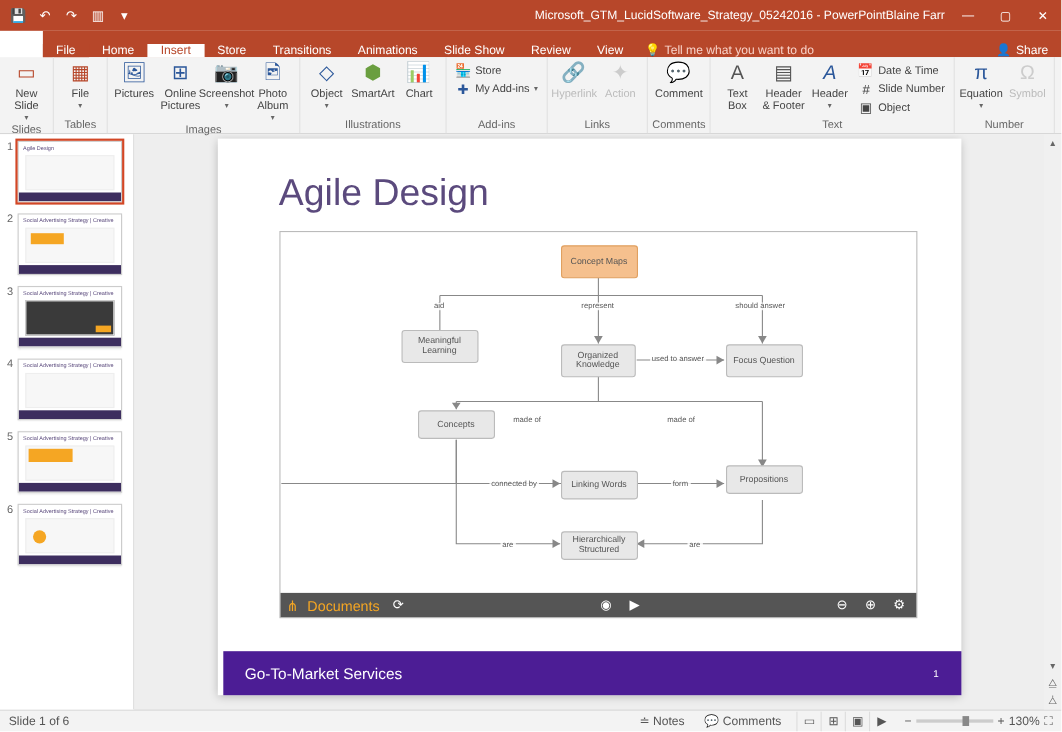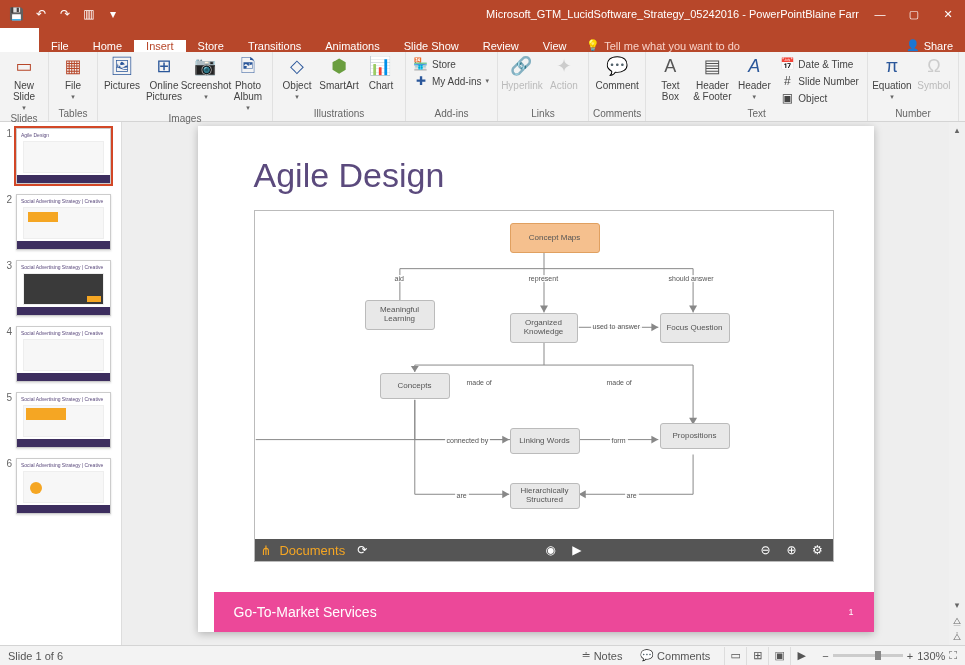--- a/index.html
+++ b/index.html
@@ -64,21 +64,21 @@
 .edge-lbl { position: absolute; font-size: 7px; color: #555; background: rgba(255,255,255,.85); padding: 0 2px; white-space: nowrap; }
 svg.edges { position: absolute; inset: 0; width: 100%; height: 100%; }
 svg.edges line, svg.edges polyline { stroke: #888; stroke-width: 1; fill: none; }
 svg.edges polygon { fill: #888; }
 
 .lucid-bar { position: absolute; left: 0; right: 0; bottom: 0; height: 22px; background: #555; display: flex; align-items: center; color: #fff; font-size: 11px; padding: 0 6px; gap: 8px; }
 .lucid-bar .lbtn { width: 18px; display: flex; justify-content: center; font-size: 12px; }
 .lucid-bar .spacer { flex: 1; }
 .lucid-bar .orange { color: #f5a623; font-size: 13px; }
 
-.slide-footer { position: absolute; left: 16px; right: 0; bottom: 0; height: 40px; background: #ec4899; color: #fff; display: flex; align-items: center; padding: 0 20px; margin-top: 23px; }
+.slide-footer { position: absolute; left: 5px; right: 0; bottom: 0; height: 40px; background: #4c1d95; color: #fff; display: flex; align-items: center; padding: 0 20px; margin-top: 23px; }
 .slide-footer .ftitle { font-size: 14px; font-weight: 300; }
 .slide-footer .fnum { margin-left: auto; font-size: 9px; }
 
 
 .statusbar { height: 20px; background: #f3f3f3; border-top: 1px solid #d4d4d4; display: flex; align-items: center; font-size: 11px; color: #555; padding: 0 8px; gap: 10px; }
 .statusbar .sp { flex: 1; }
 .sbtn { display: flex; align-items: center; gap: 3px; padding: 0 4px; }
 .view-icons { display: flex; gap: 0; }
 .view-icons .vbtn { width: 22px; height: 18px; display: flex; align-items: center; justify-content: center; border-left: 1px solid #ddd; font-size: 11px; }
 .zoom { display: flex; align-items: center; gap: 4px; }
@@ -380,21 +380,21 @@
 
             <line x1="325,230" y1="230" x2="405" y2="230"></line>
               <polygon points="405,230 398,226 398,234"></polygon>
 
             <polyline points="160,190 160,285 255,285"></polyline>
               <polygon points="255,285 248,281 248,289"></polygon>
             <polyline points="440,245 440,285 325,285"></polyline>
               <polygon points="325,285 332,281 332,289"></polygon>
           </svg>
 
-          <div class="node root" style="left:255px;top:12px;width:90px;height:30px">Concept Maps</div>
+          <div class="node root" style="left:255px;top:12px;width:70px;height:30px">Concept Maps</div>
           <div class="node" style="left:110px;top:89px;width:70px;height:30px;white-space:pre">Meaningful
 Learning</div>
           <div class="node" style="left:255px;top:102px;width:68px;height:30px;white-space:pre">Organized
 Knowledge</div>
           <div class="node" style="left:405px;top:102px;width:70px;height:30px">Focus Question</div>
           <div class="node" style="left:125px;top:162px;width:70px;height:26px">Concepts</div>
           <div class="node" style="left:255px;top:217px;width:70px;height:26px">Linking Words</div>
           <div class="node" style="left:405px;top:212px;width:70px;height:26px">Propositions</div>
           <div class="node" style="left:255px;top:272px;width:70px;height:26px;white-space:pre">Hierarchically
 Structured</div>

